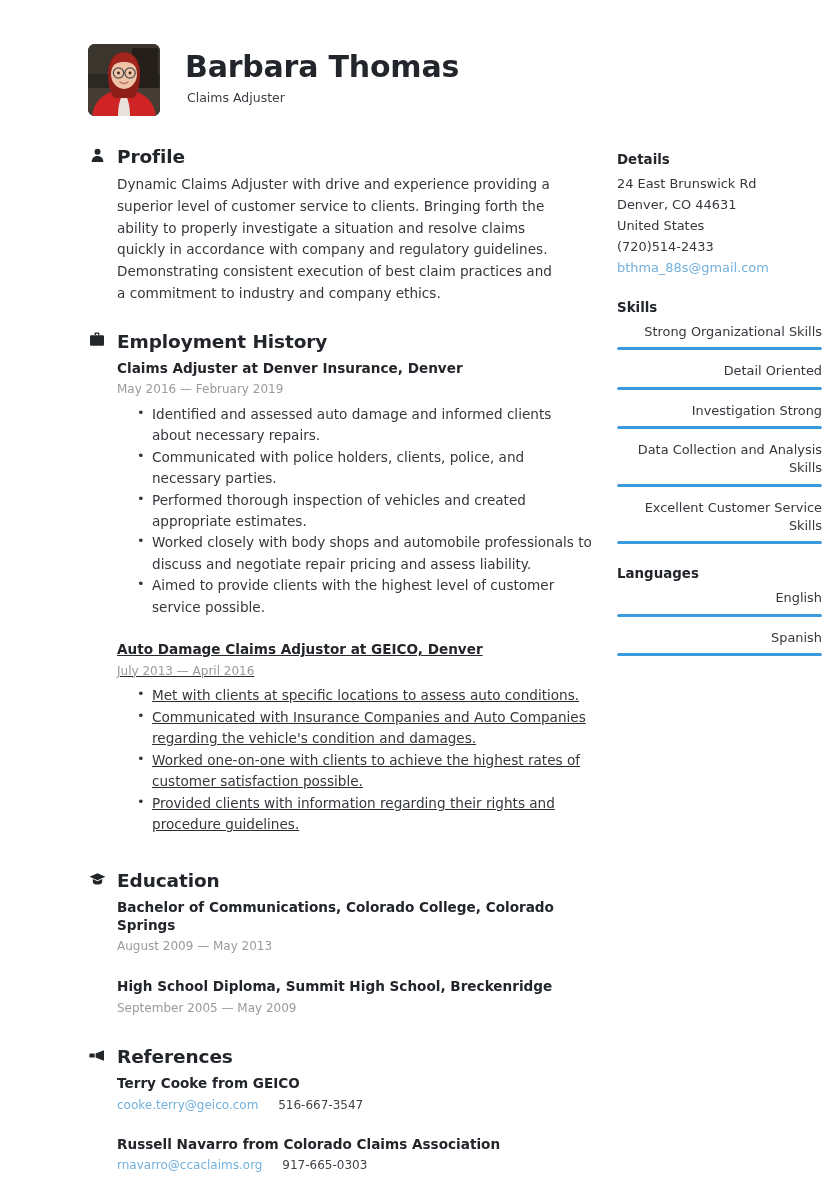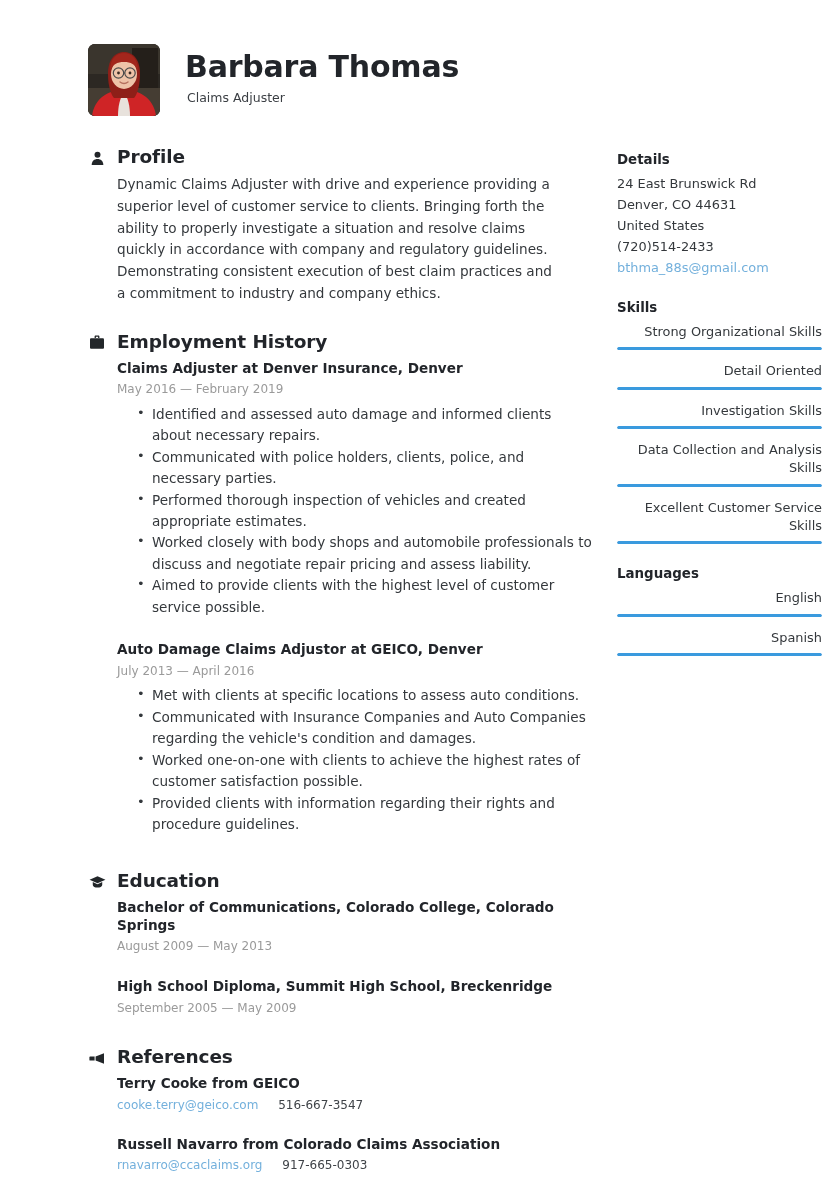--- a/index.html
+++ b/index.html
@@ -30,21 +30,21 @@
   }
 
   
   .body-cols { display:flex; padding:30px 40px 0 56px; align-items:flex-start; }
   .left-col { width:505px; flex:0 0 505px; }
   .right-col { width:205px; flex:0 0 205px; margin-left:24px; padding-top:6px; }
 
   
   .section { margin-bottom:26px; }
   .sec-head {
-    display:flex; align-items:flex-end; gap:11px; margin-bottom:7px;
+    display:flex; align-items:flex-start; gap:11px; margin-bottom:7px;
   }
   .sec-icon {
     width:18px; height:18px; flex:0 0 18px;
     display:flex; align-items:center; justify-content:center;
     color:#222629;
   }
   .sec-icon svg { display:block; }
   .sec-title {
     font-size:18.5px; font-weight:bold; color:#22252a; letter-spacing:-0.1px;
   }
@@ -180,21 +180,21 @@
           <div class="entry-date">May 2016 — February 2019</div>
           <ul class="bullets">
             <li>Identified and assessed auto damage and informed clients about necessary repairs.</li>
             <li>Communicated with police holders, clients, police, and necessary parties.</li>
             <li>Performed thorough inspection of vehicles and created appropriate estimates.</li>
             <li>Worked closely with body shops and automobile professionals to discuss and negotiate repair pricing and assess liability.</li>
             <li>Aimed to provide clients with the highest level of customer service possible.</li>
           </ul>
         </div>
 
-        <div class="entry" style="margin-top:22px;">
+        <div class="entry" style="margin-top:22px;text-decoration:underline;">
           <div class="entry-title">Auto Damage Claims Adjustor  at GEICO, Denver</div>
           <div class="entry-date">July 2013 — April 2016</div>
           <ul class="bullets">
             <li>Met with clients at specific locations to assess auto conditions.</li>
             <li>Communicated with Insurance Companies and Auto Companies regarding the vehicle's condition and damages.</li>
             <li>Worked one-on-one with clients to achieve the highest rates of customer satisfaction possible.</li>
             <li>Provided clients with information regarding their rights and procedure guidelines.</li>
           </ul>
         </div>
       </div>
@@ -269,21 +269,21 @@
               <div class="bar-fill" style="width:100%"></div>
             </div>
         </div>
         <div class="bar-item">
           <div class="bar-label">Detail Oriented</div>
           <div class="bar-track">
               <div class="bar-fill" style="width:100%"></div>
             </div>
         </div>
         <div class="bar-item">
-          <div class="bar-label">Investigation Skills</div>
+          <div class="bar-label">Investigation Strong</div>
           <div class="bar-track">
               <div class="bar-fill" style="width:100%"></div>
             </div>
         </div>
         <div class="bar-item">
           <div class="bar-label">Data Collection and Analysis Skills</div>
           <div class="bar-track">
               <div class="bar-fill" style="width:100%"></div>
             </div>
         </div>

